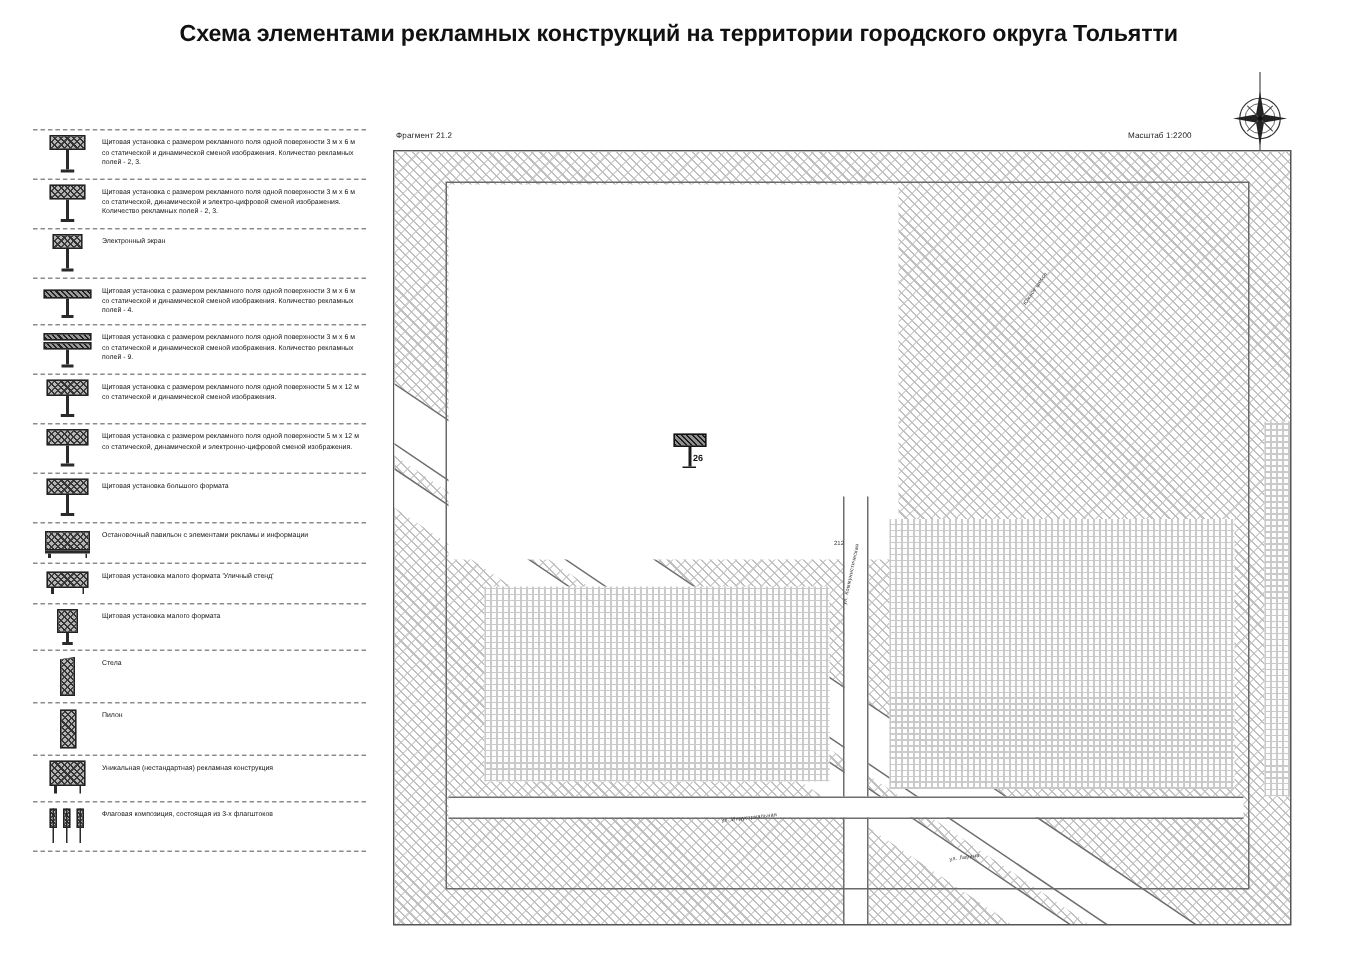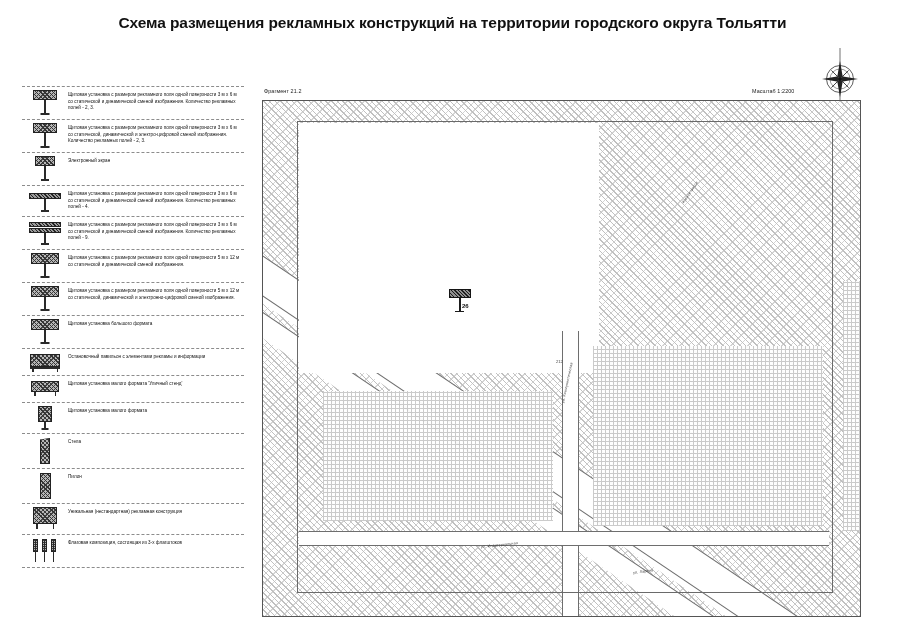--- a/index.html
+++ b/index.html
@@ -129,21 +129,21 @@
   .map-caption{
     position:absolute;font-size:5.4px;color:#222;letter-spacing:0.1px;
   }
   #fragment-label{left:264px;top:88px;}
   #scale-label{left:752px;top:88px;}
   .tiny-num{position:absolute;font-size:4px;color:#444;}
 </style>
 </head>
 <body>
 
-<div id="page-title">Схема размещения рекламных конструкций на территории городского округа Тольятти</div>
+<div id="page-title">Схема элементами рекламных конструкций на территории городского округа Тольятти</div>
 
 <div id="compass">
   <svg viewBox="0 0 56 62" width="56" height="62">
     <line x1="28" y1="0" x2="28" y2="62" stroke="#333" stroke-width="0.7"></line>
     <g transform="translate(28,31)">
       <circle r="13.5" fill="none" stroke="#333" stroke-width="0.8"></circle>
       <circle r="10" fill="none" stroke="#555" stroke-width="0.6"></circle>
       <circle r="3.6" fill="none" stroke="#333" stroke-width="0.8"></circle>
 
       <polygon points="0,-18 2.6,-3 0,0 -2.6,-3" fill="#222"></polygon>

